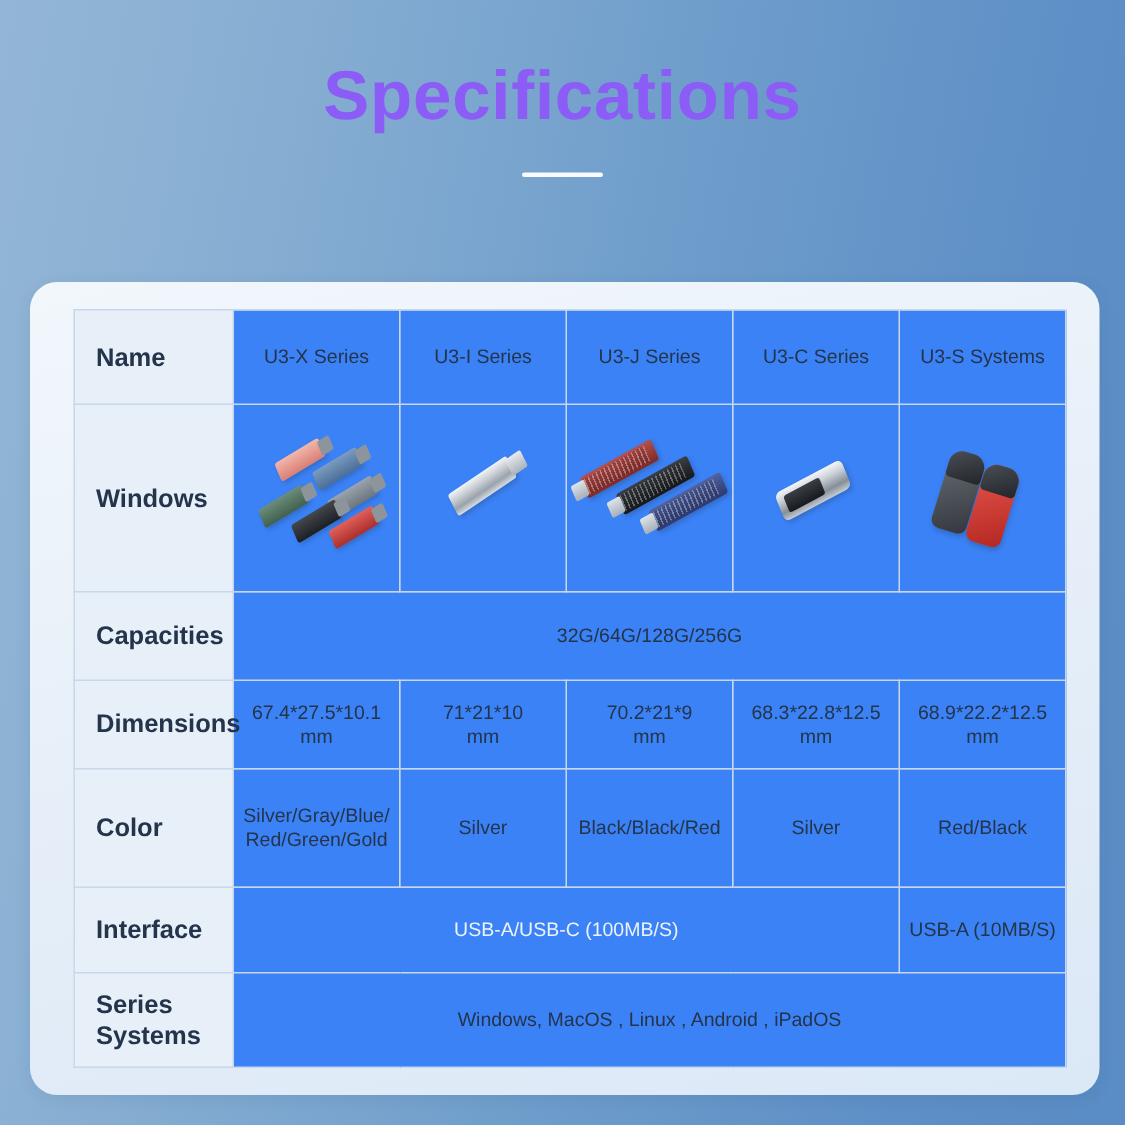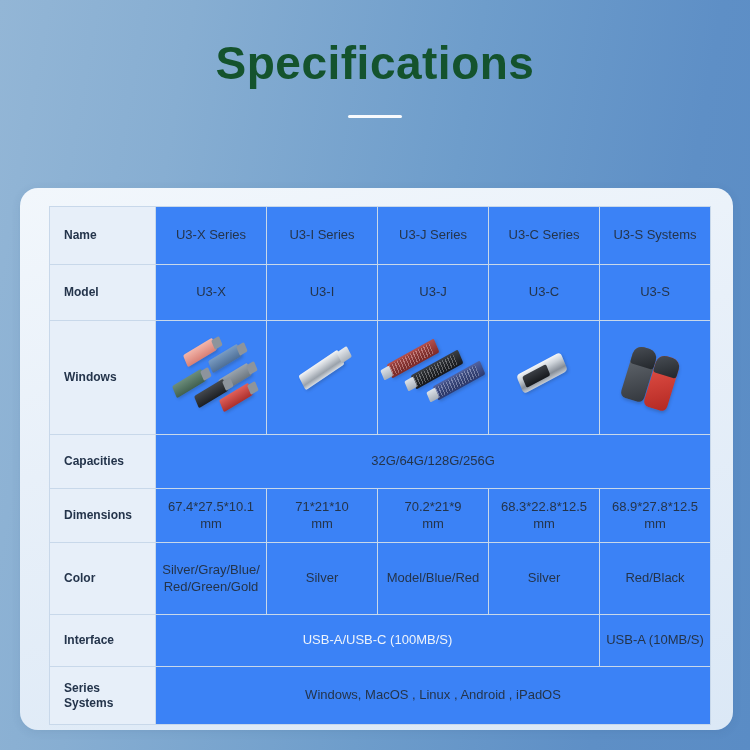--- a/index.html
+++ b/index.html
@@ -17,21 +17,21 @@
   }
 
   
   .header {
     padding-top: 38px;
     text-align: center;
   }
   .page-title {
     font-size: 46px;
     font-weight: bold;
-    color: #14532d;
+    color: #8b5cf6;
     letter-spacing: 0.5px;
     line-height: 1.1;
   }
   .title-rule {
     width: 54px;
     height: 3px;
     background: #ffffff;
     border-radius: 2px;
     margin: 26px auto 0 auto;
     opacity: 0.95;
@@ -68,21 +68,21 @@
     text-align: center;
     vertical-align: middle;
     padding: 4px 3px;
     line-height: 1.25;
     background: #3b82f6;
   }
   .spec-table td.rowlabel {
     font-weight: bold;
     text-align: left;
     padding-left: 14px;
-    font-size: 12px;
+    font-size: 17px;
     background: #e7eff9;
   }
   td.faint {
     color: #edf3fb;
   }
 
   .col-label { width: 106px; }
   .col-data  { width: 111px; }
 
   .r-name    { height: 58px; }
@@ -232,28 +232,20 @@
 
       <tr class="r-name">
         <td class="rowlabel">Name</td>
         <td>U3-X Series</td>
         <td>U3-I Series</td>
         <td>U3-J Series</td>
         <td>U3-C Series</td>
         <td>U3-S Systems</td>
       </tr>
 
-      <tr class="r-model">
-        <td class="rowlabel">Model</td>
-        <td>U3-X</td>
-        <td>U3-I</td>
-        <td>U3-J</td>
-        <td>U3-C</td>
-        <td>U3-S</td>
-      </tr>
 
       <tr class="r-picture">
         <td class="rowlabel">Windows</td>
 
         <td class="pic-cell">
           <div class="pic-wrap">
             <div class="drv xd" style="background:linear-gradient(180deg,#f3b6ab,#d87f74); left:27px; top:21px;"></div>
             <div class="drv xd" style="background:linear-gradient(180deg,#7a9cc2,#4d6e96); left:52px; top:27px;"></div>
             <div class="drv xd" style="background:linear-gradient(180deg,#9aa4ae,#6c767f); left:62px; top:46px;"></div>
             <div class="drv xd" style="background:linear-gradient(180deg,#6c8d7b,#41604f); left:16px; top:52px;"></div>
@@ -313,33 +305,33 @@
         </td>
         <td>
           <span>70.2*21*9</span><br>
           <span>mm</span>
         </td>
         <td>
           <span>68.3*22.8*12.5</span><br>
           <span>mm</span>
         </td>
         <td>
-          <span>68.9*27.8*12.5</span><br>
+          <span>68.9*22.2*12.5</span><br>
           <span>mm</span>
         </td>
       </tr>
 
       <tr class="r-color">
         <td class="rowlabel">Color</td>
         <td>
           <span>Silver/Gray/Blue/</span><br>
           <span>Red/Green/Gold</span>
         </td>
         <td>Silver</td>
-        <td>Model/Blue/Red</td>
+        <td>Black/Black/Red</td>
         <td>Silver</td>
         <td>Red/Black</td>
       </tr>
 
       <tr class="r-iface">
         <td class="rowlabel">Interface</td>
         <td class="faint" colspan="4">USB-A/USB-C (100MB/S)</td>
         <td>USB-A (10MB/S)</td>
       </tr>
 

